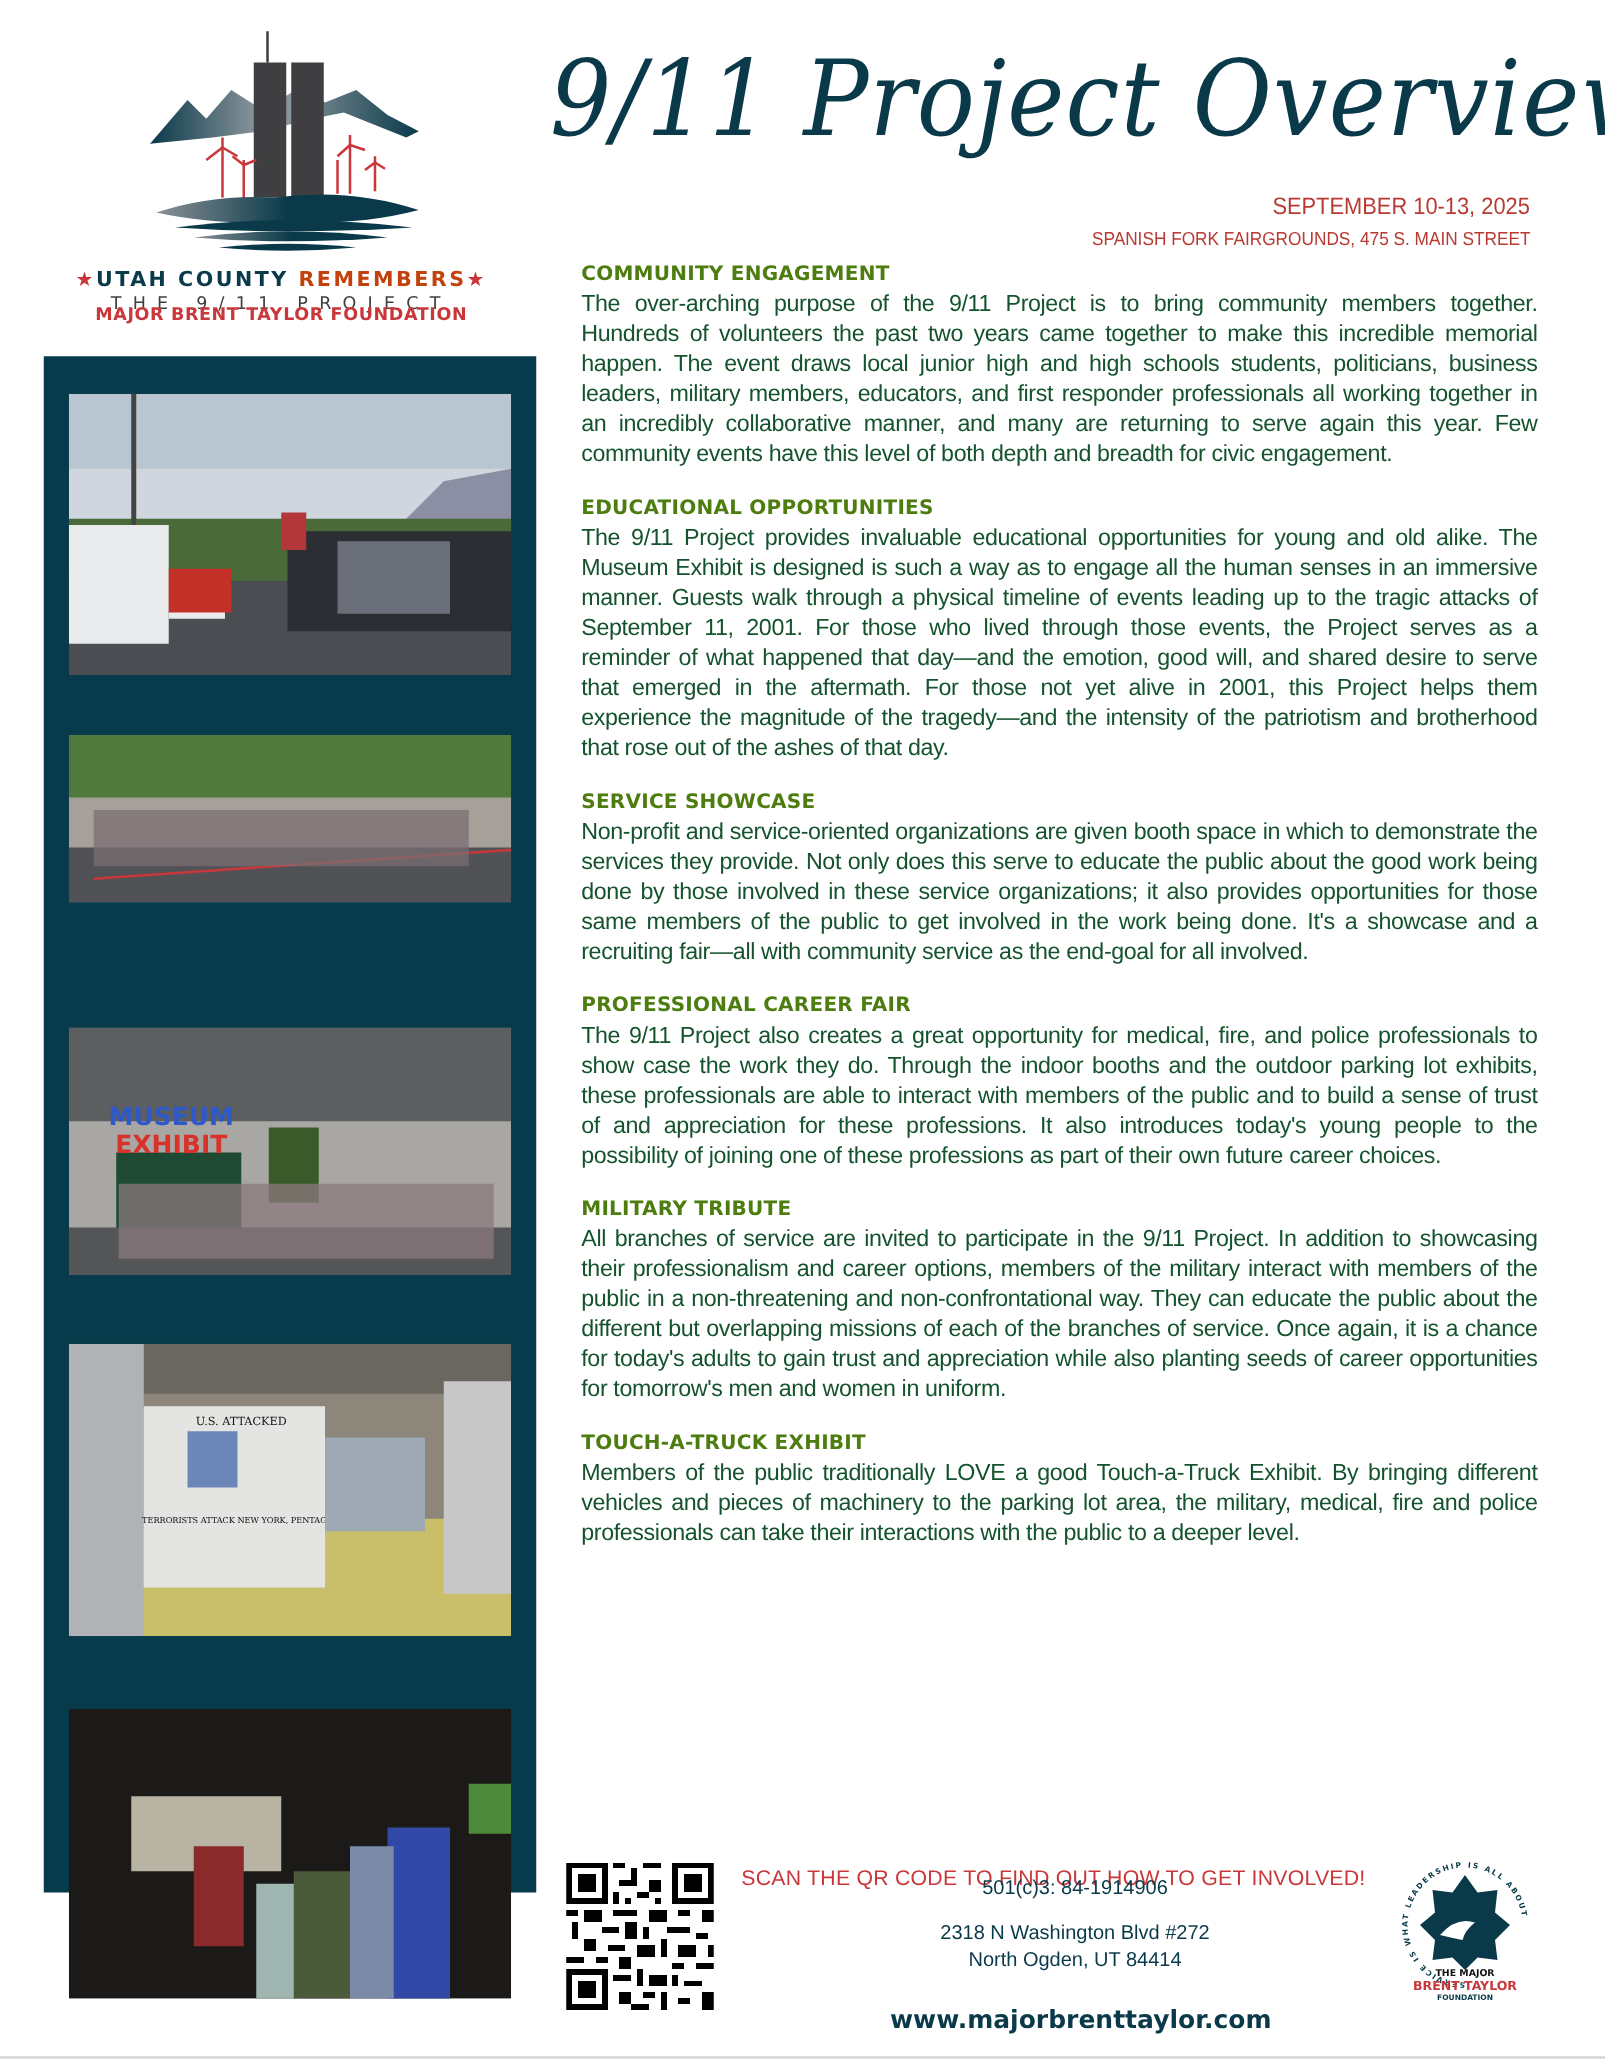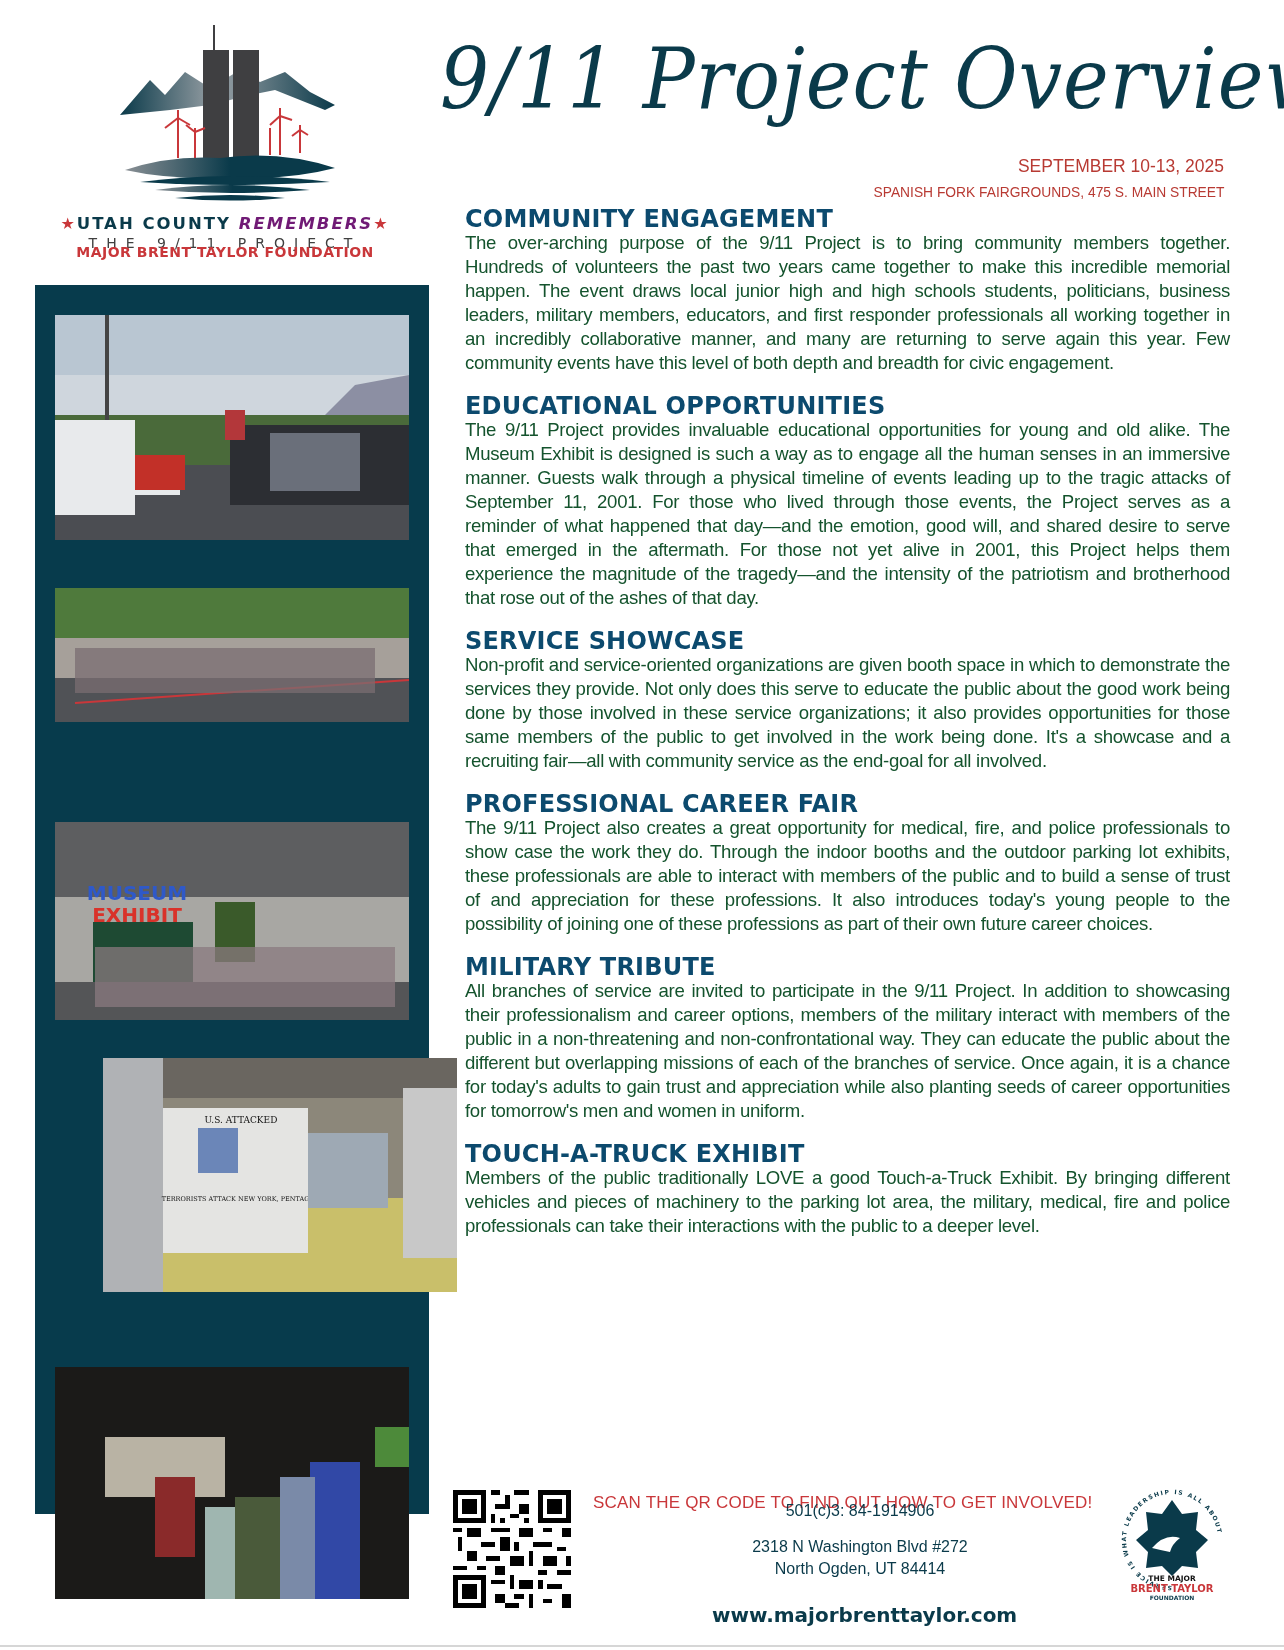--- a/index.html
+++ b/index.html
@@ -3,44 +3,44 @@
 <meta charset="utf-8">
 <style>
   html, body { margin: 0; padding: 0; background: #ffffff; }
   body { width: 1284px; height: 1650px; position: relative; overflow: hidden; font-family: "Liberation Sans", sans-serif; color: #222; }
 
   
   .logo { position: absolute; left: 110px; top: 10px; width: 240px; height: 195px; }
   .logo svg { width: 100%; height: 100%; }
   .org-lines { position: absolute; left: 40px; width: 370px; text-align: center; }
   .org-line1 { top: 214px; font-family: "DejaVu Sans", sans-serif; font-weight: bold; font-size: 16.5px; letter-spacing: 2px; color: #0a3a4a; }
-  .org-line1 .red { color: #701a75; font-style: italic; }
+  .org-line1 .red { color: #c2410c; }
   .org-line1 .star { color: #c9373a; font-size: 16px; }
   .org-line2 { top: 235px; font-family: "DejaVu Sans", sans-serif; font-size: 14px; letter-spacing: 9px; color: #404040; }
   .org-line3 { top: 244px; font-family: "DejaVu Sans", sans-serif; font-weight: bold; font-size: 14px; letter-spacing: 0.5px; color: #c9373a; }
 
   
   .photo-col { position: absolute; left: 35px; top: 285px; width: 394px; height: 1229px; background: #073b4c; }
   .photo { position: absolute; left: 20px; width: 354px; overflow: hidden; }
   .photo svg { width: 100%; height: 100%; display: block; }
   .p1 { top: 30px; height: 225px; }
   .p2 { top: 303px; height: 134px; }
   .p3 { top: 537px; height: 198px; }
-  .p4 { top: 773px; height: 234px; margin-left: 48px; }
+  .p4 { top: 790px; height: 234px; }
   .p5 { top: 1082px; height: 232px; }
 
   
   .title { position: absolute; left: 440px; top: 30px; width: 800px; font-family: "DejaVu Serif", serif; font-style: italic; font-weight: normal; font-size: 84px; letter-spacing: 1px; color: #0a3a4a; white-space: nowrap; transform: scaleX(0.92); transform-origin: left; }
   .dates { position: absolute; right: 60px; top: 155px; font-family: "Liberation Sans", sans-serif; font-size: 19px; color: #b83a33; text-align: right; transform: scaleX(0.92); transform-origin: right; }
   .venue { position: absolute; right: 60px; top: 183px; font-family: "Liberation Sans", sans-serif; font-size: 15px; color: #b83a33; text-align: right; transform: scaleX(0.92); transform-origin: right; }
 
   
   .content { position: absolute; left: 465px; top: 207px; width: 765px; }
   .section { margin-bottom: 19px; }
-  .section h2 { margin: 0; font-family: "DejaVu Sans", sans-serif; font-weight: bold; font-size: 24px; letter-spacing: 0.2px; color: #0c4a6e; line-height: 24px; }
+  .section h2 { margin: 0; font-family: "DejaVu Sans", sans-serif; font-weight: bold; font-size: 16px; letter-spacing: 0.2px; color: #4d7c0f; line-height: 24px; }
   .section p { margin: 0; font-family: "Liberation Sans Narrow", "Liberation Sans", sans-serif; font-size: 18.6px; line-height: 24px; text-align: justify; color: #14532d; letter-spacing: -0.3px; }
 
   
   .qr { position: absolute; left: 453px; top: 1490px; width: 118px; height: 118px; }
   .qr svg { width: 100%; height: 100%; }
   .scan { position: absolute; left: 593px; top: 1493px; font-size: 17px; color: #c9373a; letter-spacing: 0.2px; }
   .addr { position: absolute; left: 705px; width: 310px; text-align: center; font-size: 16px; color: #0a3a4a; }
   .addr1 { top: 1538px; }
   .addr2 { top: 1560px; }
   .addr3 { top: 1502px; }

